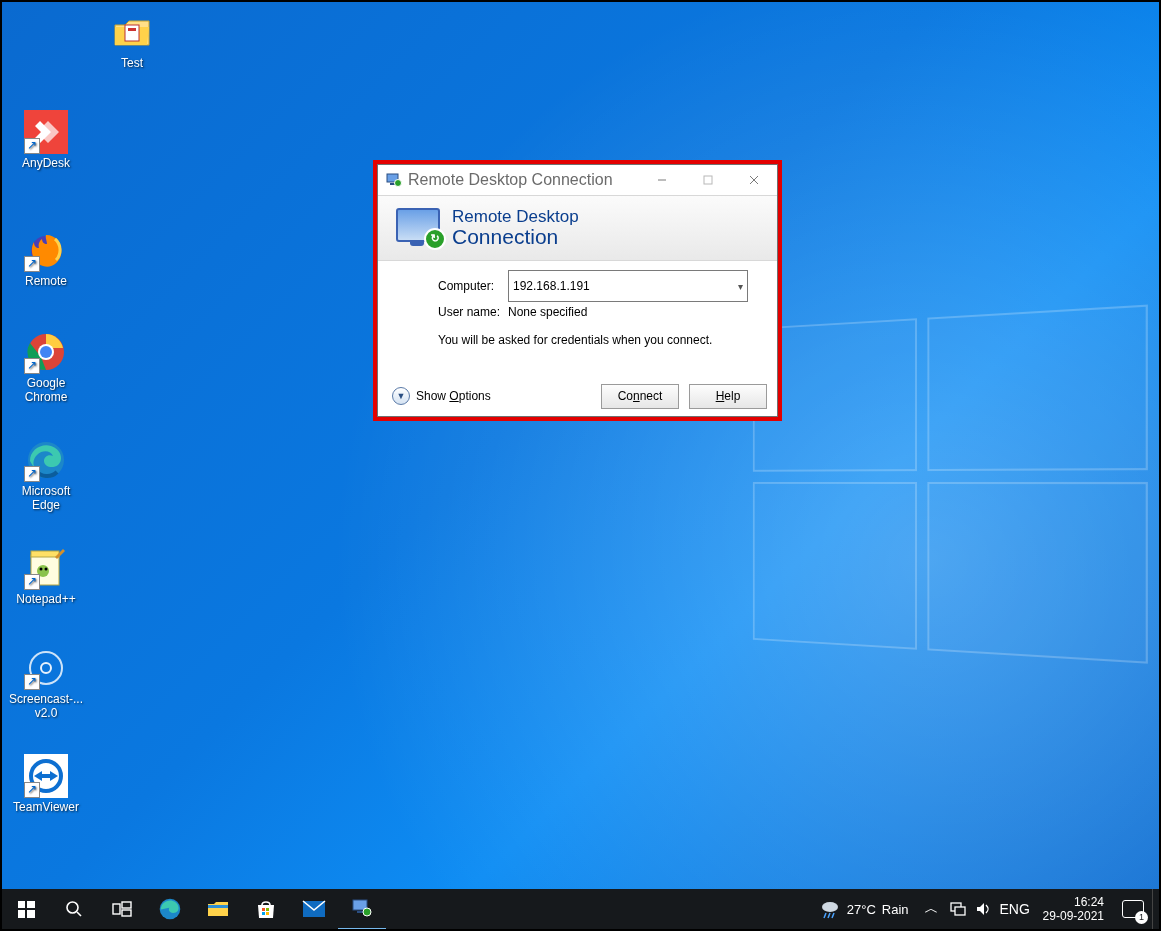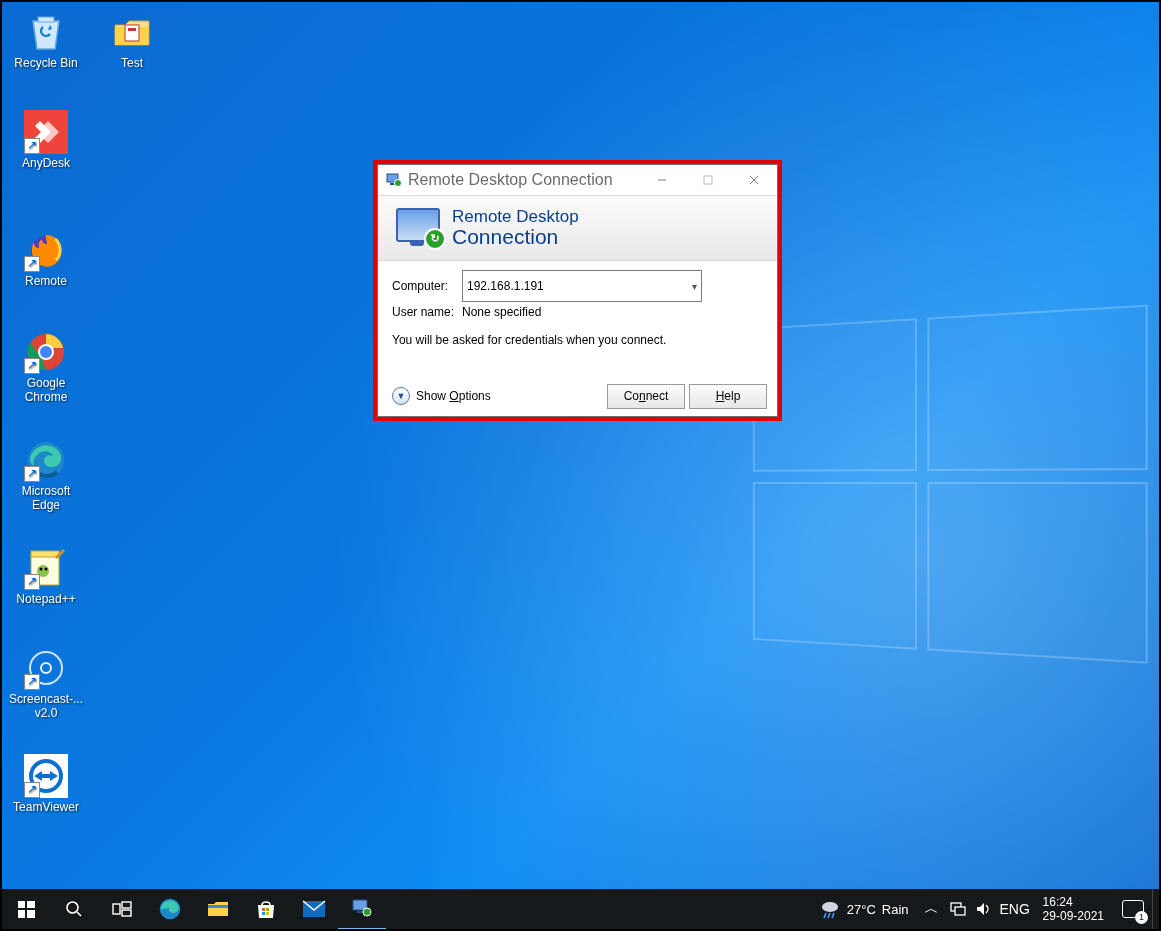--- a/index.html
+++ b/index.html
@@ -32,39 +32,39 @@
   .rdc-title .tico{width:16px;height:16px;margin:0 6px 0 8px;}
   .rdc-title .ttxt{flex:1;color:#6b6b6b;font-size:16px;}
   .rdc-title .wbtn{width:46px;height:30px;display:flex;align-items:center;justify-content:center;color:#7a7a7a;}
   .rdc-banner{height:64px;background:linear-gradient(#fbfbfb,#e9e9e9);border-top:1px solid #d8d8d8;border-bottom:1px solid #d8d8d8;display:flex;align-items:center;}
   .rdc-banner .big-ic{width:48px;height:40px;margin:0 8px 0 18px;position:relative;}
   .rdc-banner .big-ic .mon{position:absolute;left:0;top:0;width:40px;height:30px;border:2px solid #3a62b3;background:linear-gradient(#6aa0e6,#c8ddf5);border-radius:3px;}
   .rdc-banner .big-ic .stand{position:absolute;left:14px;top:32px;width:14px;height:6px;background:#3a62b3;border-radius:0 0 3px 3px;}
   .rdc-banner .big-ic .badge{position:absolute;right:-2px;bottom:-2px;width:18px;height:18px;border-radius:50%;background:#2aa02a;border:2px solid #fff;color:#fff;font-size:11px;line-height:16px;text-align:center;font-weight:bold;}
   .rdc-banner .btxt1{color:#0a3e8e;font-size:17px;line-height:18px;}
   .rdc-banner .btxt2{color:#0a3e8e;font-size:21px;font-weight:normal;line-height:22px;}
-  .rdc-body{padding:12px 14px 0 14px;}
+  .rdc-body{padding:12px 14px 0 14px;margin-left:46px;}
   .rdc-row{display:flex;align-items:center;height:26px;}
   .rdc-row .rlbl{width:70px;}
   .rdc-row .combo{flex:0 0 230px;height:22px;border:1px solid #7a7a7a;background:#fff;display:flex;align-items:center;padding:4px 4px;justify-content:space-between;}
   .rdc-row .combo .carr{font-size:10px;color:#555;}
   .rdc-hint{margin-top:8px;}
   .rdc-footer{position:absolute;left:0;right:0;bottom:0;height:36px;display:flex;align-items:center;padding:0 10px 2px 14px;}
   .rdc-footer .showopt{display:flex;align-items:center;gap:6px;flex:1;color:#000;}
   .rdc-footer .showopt .chev{width:16px;height:16px;border:1px solid #5a7aa8;border-radius:50%;background:linear-gradient(#fff,#d4e2f2);display:flex;align-items:center;justify-content:center;font-size:9px;color:#2a4e82;}
-  .rdc-footer .btn{width:76px;height:23px;border:1px solid #9a9a9a;background:linear-gradient(#fdfdfd,#e6e6e6);margin-left:4px;font-size:12px;color:#000;display:flex;align-items:center;justify-content:center;}
+  .rdc-footer .btn{width:76px;height:23px;border:1px solid #9a9a9a;background:linear-gradient(#fdfdfd,#e6e6e6);margin-left:10px;font-size:12px;color:#000;display:flex;align-items:center;justify-content:center;}
   .underline{text-decoration:underline;}
   
   .taskbar{position:absolute;left:0;right:0;bottom:0;height:40px;background:#16191c;display:flex;align-items:center;color:#fff;gap:23px;}
   .tb-left{display:flex;align-items:center;height:100%;}
   .tb-btn{width:48px;height:40px;display:flex;align-items:center;justify-content:center;}
   .tb-right{margin-left:auto;display:flex;align-items:center;height:100%;font-size:12px;}
   .tray-ic{width:26px;height:40px;display:flex;align-items:center;justify-content:center;color:#fff;font-size:14px;}
   .weather{display:flex;align-items:center;gap:6px;padding:0 10px;font-size:13px;}
-  .clock{text-align:left;font-size:12px;line-height:14px;padding:0 10px;}
+  .clock{text-align:right;font-size:12px;line-height:14px;padding:0 10px;}
   .tb-notif{width:38px;height:40px;display:flex;align-items:center;justify-content:center;position:relative;}
   .tb-notif .bubble{width:20px;height:16px;border:1.5px solid #fff;border-radius:3px;}
   .tb-notif .badge{position:absolute;right:4px;bottom:5px;width:13px;height:13px;border-radius:50%;background:#fff;color:#16191c;font-size:9px;line-height:13px;text-align:center;}
   .showdesk{width:6px;height:40px;border-left:1px solid #444;}
   .start-logo{width:17px;height:17px;display:grid;grid-template-columns:1fr 1fr;grid-template-rows:1fr 1fr;gap:1.5px;}
   .start-logo div{background:#fff;}
   svg{display:block;}
 </style>
 </head>
 <body>
@@ -73,31 +73,20 @@
 <div class="desktop">
 
 
   <div class="winlogo">
     <div class="pane wl1"></div>
         <div class="pane wl2"></div>
         <div class="pane wl3"></div>
         <div class="pane wl4"></div>
   </div>
 
-  <div class="dicon" style="left:6px;top:8px;">
-    <div class="ic">
-      <svg width="42" height="42" viewBox="0 0 42 42">
-            <path d="M8 10 L34 10 L30 38 L12 38 Z" fill="#d0e8ff" stroke="#66a6dd" stroke-width="1.5"></path>
-            <rect x="13" y="6" width="16" height="5" fill="#d0e8ff" stroke="#66a6dd"></rect>
-            <path d="M18 16 a5 5 0 1 0 7 7" fill="none" stroke="#0b7bd0" stroke-width="2.2"></path>
-            <path d="M25 14 l2 4 -4 1 z" fill="#0b7bd0"></path>
-          </svg>
-    </div>
-    <span class="lbl">Recycle Bin</span>
-  </div>
 
   <div class="dicon" style="left:92px;top:8px;">
     <div class="ic">
       <svg width="42" height="42" viewBox="0 0 42 42">
             <path d="M4 14 L14 14 L18 10 L38 10 L38 34 L4 34 Z" fill="#ffe089" stroke="#caa22b"></path>
             <path d="M4 16 L38 16 L36 34 L4 34 Z" fill="#ffd24a"></path>
             <rect x="14" y="14" width="14" height="16" fill="#fff" stroke="#b33"></rect>
             <rect x="17" y="17" width="8" height="3" fill="#c33"></rect>
           </svg>
     </div>

